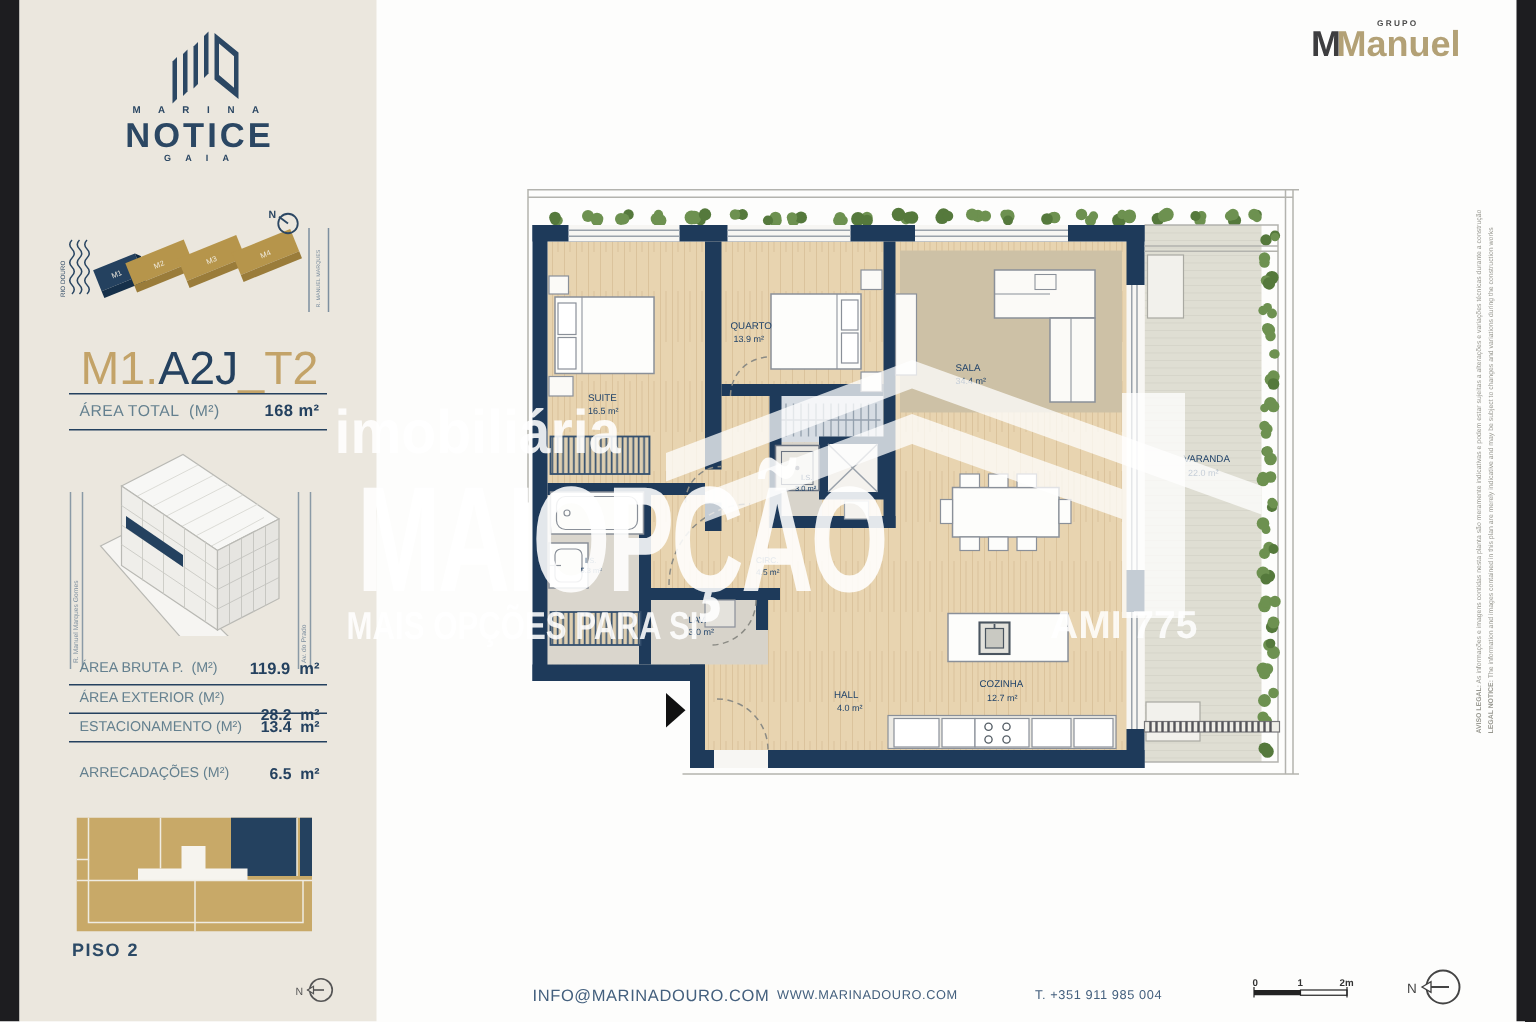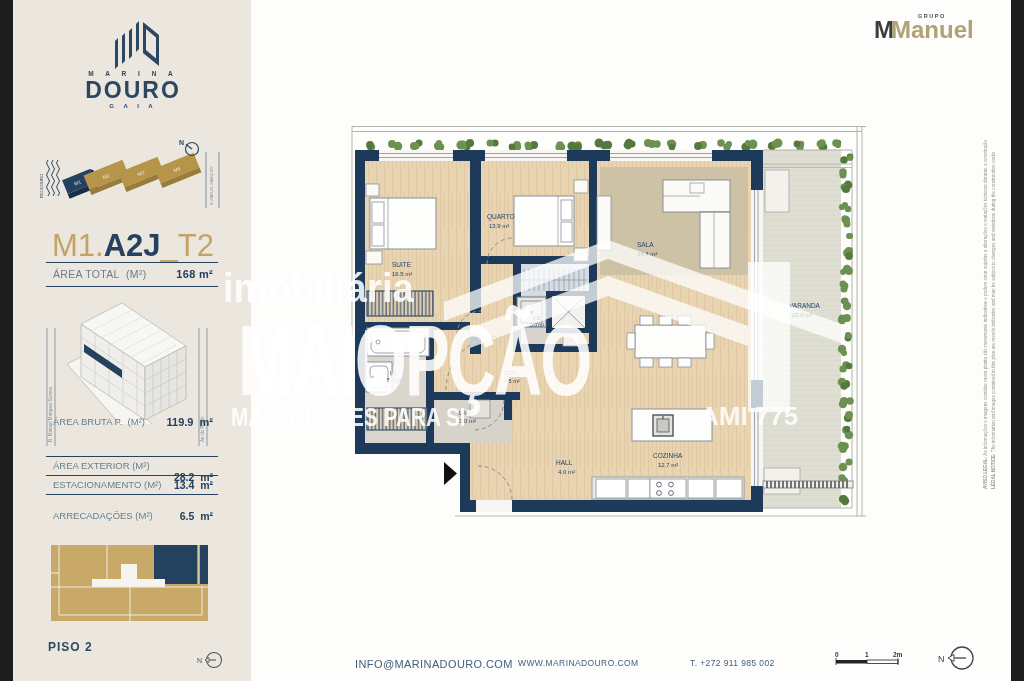--- a/index.html
+++ b/index.html
@@ -21,21 +21,21 @@
     <path d="M2 21 L5 18 L5 46 L2 49 Z"></path>
     <path d="M9 16 L12 13 L12 41 L9 44 Z"></path>
     <path d="M16 11 L19 8 L19 36 L16 39 Z"></path>
     <path d="M23 4 L26 1 L26 29 L23 32 Z"></path>
     <path d="M30 2 L46 15 L46 46 L30 33 Z M33 9 L33 30 L43 38.5 L43 17.5 Z"></path>
   </g>
 </svg>
 
 <div class="abs" style="left:58px;top:70px;width:150px;text-align:center;color:#2b4763;font-size:6.5px;letter-spacing:5px;font-weight:bold;">M A R I N A</div>
 
-<div class="abs" style="left:58px;top:77px;width:150px;text-align:center;color:#2b4763;font-size:23px;font-weight:bold;letter-spacing:2px;">DOURO</div>
+<div class="abs" style="left:58px;top:77px;width:150px;text-align:center;color:#2b4763;font-size:23px;font-weight:bold;letter-spacing:2px;">NOTICE</div>
 
 <div class="abs" style="left:58px;top:103px;width:150px;text-align:center;color:#2b4763;font-size:6px;letter-spacing:4px;font-weight:bold;">G A I A</div>
 
 <svg class="abs" style="left:40px;top:158px;" width="22" height="44" viewBox="0 0 22 44">
   <g fill="none" stroke="#2b4763" stroke-width="1">
     <path d="M8 2 q-3 3 0 6 q3 3 0 6 q-3 3 0 6 q3 3 0 6 q-3 3 0 6 q3 3 0 6"></path>
     <path d="M13 2 q-3 3 0 6 q3 3 0 6 q-3 3 0 6 q3 3 0 6 q-3 3 0 6 q3 3 0 6"></path>
     <path d="M18 2 q-3 3 0 6 q3 3 0 6 q-3 3 0 6 q3 3 0 6 q-3 3 0 6 q3 3 0 6"></path>
   </g>
   <text x="3" y="40" font-size="4.2" fill="#2b4763" transform="rotate(-90 3 40)" font-family="Liberation Sans">RIO DOURO</text>
@@ -74,21 +74,21 @@
   <circle cx="14" cy="13" r="6.5" fill="none" stroke="#2b4763" stroke-width="1.2"></circle>
   <path d="M8 8.5 L14 13" stroke="#2b4763" stroke-width="1.2"></path>
 </svg>
 
 <svg class="abs" style="left:203px;top:150px;" width="22" height="60" viewBox="0 0 22 60">
   <line x1="3" y1="2" x2="3" y2="58" stroke="#7d8f9f" stroke-width="1"></line>
   <line x1="16" y1="2" x2="16" y2="58" stroke="#7d8f9f" stroke-width="1"></line>
   <text x="10" y="55" font-size="3.6" fill="#7d8f9f" transform="rotate(-90 10 55)">R. MANUEL MARQUES</text>
 </svg>
 
-<div class="abs" style="left:48px;top:228px;width:170px;text-align:center;font-size:31px;font-family:'Liberation Sans',sans-serif;"><span style="color:#c3a368;">M1.</span><span style="color:#24415f;font-weight:bold;margin-top:17px;">A2J</span><span style="color:#c3a368;">_T2</span></div>
+<div class="abs" style="left:48px;top:228px;width:170px;text-align:center;font-size:31px;font-family:'Liberation Sans',sans-serif;"><span style="color:#c3a368;">M1.</span><span style="color:#24415f;font-weight:normal;margin-top:17px;">A2J</span><span style="color:#c3a368;">_T2</span></div>
 
 <div class="abs" style="left:46px;top:262px;width:172px;height:0;border-top:1.5px solid #24415f;"></div>
 
 <div class="abs" style="left:53px;top:268px;width:160px;color:#64808f;font-size:10.5px;letter-spacing:0.3px;">ÁREA TOTAL&nbsp; (M²) <span style="float:right;color:#24415f;font-weight:bold;font-size:11px;">168 m²</span></div>
 
 <div class="abs" style="left:46px;top:286px;width:172px;height:0;border-top:1.5px solid #24415f;"></div>
 
 <svg class="abs" style="left:44px;top:326px;" width="14" height="122" viewBox="0 0 14 122">
   <line x1="3" y1="2" x2="3" y2="120" stroke="#8a9aa6" stroke-width="1"></line>
   <line x1="11" y1="2" x2="11" y2="120" stroke="#8a9aa6" stroke-width="1"></line>
@@ -133,21 +133,21 @@
       <path d="M145 406 L186 385"></path>
     <path d="M153 363 L153 416"></path>
       <path d="M161 359 L161 412"></path>
       <path d="M169 355 L169 408"></path>
       <path d="M177 351 L177 404"></path>
   </g>
 
   <path d="M84 344 L122 370 L122 378 L84 352 Z" fill="#24415f"></path>
 </svg>
 
-<div class="abs" style="left:53px;top:416px;width:160px;color:#64808f;font-size:9.5px;">ÁREA BRUTA P.&nbsp; (M²)<span style="float:right;color:#24415f;font-weight:bold;font-size:11px;">119.9&nbsp; m²</span></div>
+<div class="abs" style="left:53px;top:440px;width:160px;color:#64808f;font-size:9.5px;">ÁREA BRUTA P.&nbsp; (M²)<span style="float:right;color:#24415f;font-weight:bold;font-size:11px;">119.9&nbsp; m²</span></div>
 <div class="abs" style="left:46px;top:456px;width:172px;border-top:1px solid #24415f;"></div>
 
 <div class="abs" style="left:53px;top:460px;width:160px;color:#64808f;font-size:9.5px;">ÁREA EXTERIOR (M²)<span style="float:right;color:#24415f;font-weight:bold;font-size:10.5px;margin-left:28px;">28.2&nbsp; m²</span></div>
 <div class="abs" style="left:46px;top:475px;width:172px;border-top:1px solid #24415f;"></div>
 
 <div class="abs" style="left:53px;top:479px;width:160px;color:#64808f;font-size:9.5px;">ESTACIONAMENTO (M²)<span style="float:right;color:#24415f;font-weight:bold;font-size:10.5px;">13.4&nbsp; m²</span></div>
 <div class="abs" style="left:46px;top:494px;width:172px;border-top:1px solid #24415f;"></div>
 
 <div class="abs" style="left:53px;top:510px;width:160px;color:#64808f;font-size:9.5px;">ARRECADAÇÕES (M²)<span style="float:right;color:#24415f;font-weight:bold;font-size:10.5px;">6.5&nbsp; m²</span></div>
 
@@ -163,21 +163,21 @@
   <g stroke="#efece2" stroke-width="1" fill="none">
     <path d="M8 0 L8 28 L0 28"></path>
     <path d="M8 28 L8 70 L151 70 L151 42"></path>
     <path d="M0 42 L157 42"></path>
     <path d="M56 0 L56 34"></path>
       <path d="M79 42 L79 76"></path>
     <path d="M147 0 L147 39"></path>
   </g>
 </svg>
 
-<div class="abs" style="left:48px;top:626px;color:#2c4a66;font-size:12px;font-weight:bold;letter-spacing:1px;margin-top:14px;">PISO 2</div>
+<div class="abs" style="left:48px;top:626px;color:#2c4a66;font-size:12px;font-weight:bold;letter-spacing:1px;">PISO 2</div>
 
 <svg class="abs" style="left:196px;top:650px;" width="30" height="20" viewBox="0 0 30 20">
   <text x="1" y="13" font-size="7" fill="#555">N</text>
   <circle cx="18" cy="10" r="7.5" fill="none" stroke="#555" stroke-width="1.1"></circle>
   <path d="M9 10 L20 10" stroke="#555" stroke-width="1.1"></path>
   <path d="M9 10 l4 -2.5 l0 5 Z" fill="#ebe7de" stroke="#555" stroke-width="0.8"></path>
 </svg>
 
 <div class="abs" style="left:874px;top:13px;width:130px;">
   <div style="color:#4a4a4a;font-size:5.5px;font-weight:bold;letter-spacing:1.5px;margin-left:44px;">GRUPO</div>
@@ -689,21 +689,21 @@
 <div class="abs" style="left:238px;top:303px;color:rgba(255,255,255,0.88);font-size:100px;font-weight:bold;letter-spacing:-3px;transform:scaleX(0.67);transform-origin:left top;white-space:nowrap;">MAIOPÇÃO</div>
 
 <div class="abs" style="left:231px;top:402px;color:rgba(255,255,255,0.88);font-size:26px;font-weight:bold;letter-spacing:0px;transform:scaleX(0.8);transform-origin:left top;white-space:nowrap;">MAIS OPÇÕES PARA SI</div>
 
 <div class="abs" style="left:700px;top:401px;color:rgba(255,255,255,0.85);font-size:26px;font-weight:bold;">AMI 775</div>
 
 <div class="abs" style="left:355px;top:658px;color:#44607e;font-size:11px;letter-spacing:0.4px;">INFO@MARINADOURO.COM</div>
 
 <div class="abs" style="left:518px;top:658px;color:#44607e;font-size:8.5px;letter-spacing:0.4px;">WWW.MARINADOURO.COM</div>
 
-<div class="abs" style="left:690px;top:658px;color:#44607e;font-size:8.5px;letter-spacing:0.4px;">T. +272 911 985 002</div>
+<div class="abs" style="left:690px;top:658px;color:#44607e;font-size:8.5px;letter-spacing:0.4px;">T. +351 911 985 004</div>
 
 <svg class="abs" style="left:833px;top:650px;" width="72" height="20" viewBox="0 0 72 20">
   <text x="2" y="7" font-size="6.5" fill="#333" font-weight="bold">0</text>
   <text x="32" y="7" font-size="6.5" fill="#333" font-weight="bold">1</text>
   <text x="60" y="7" font-size="6.5" fill="#333" font-weight="bold">2m</text>
   <rect x="3" y="10" width="31" height="3.5" fill="#222"></rect>
   <rect x="34" y="10" width="31" height="3.5" fill="none" stroke="#222" stroke-width="0.8"></rect>
   <line x1="3" y1="8" x2="3" y2="15" stroke="#222" stroke-width="0.8"></line>
   <line x1="65" y1="8" x2="65" y2="15" stroke="#222" stroke-width="0.8"></line>
 </svg>

